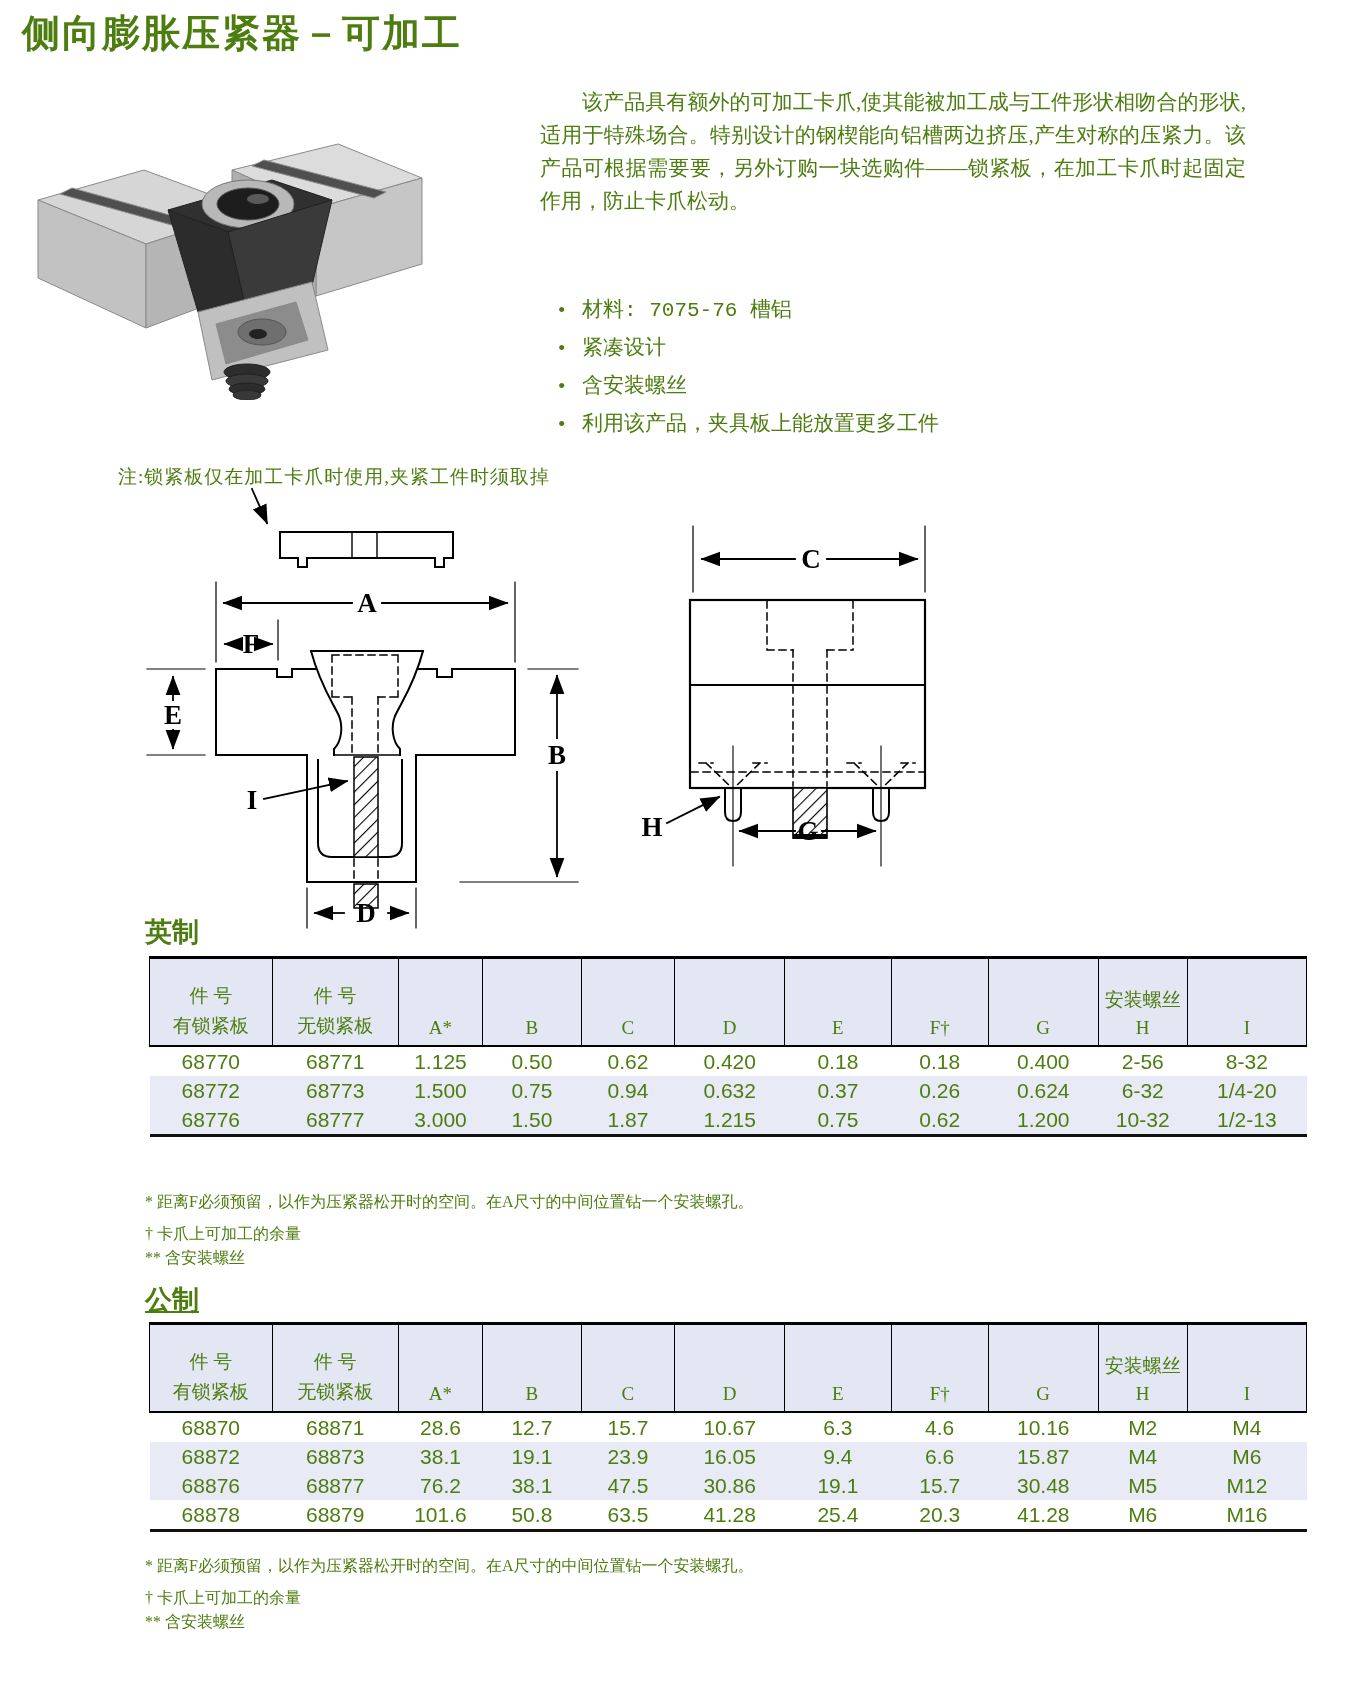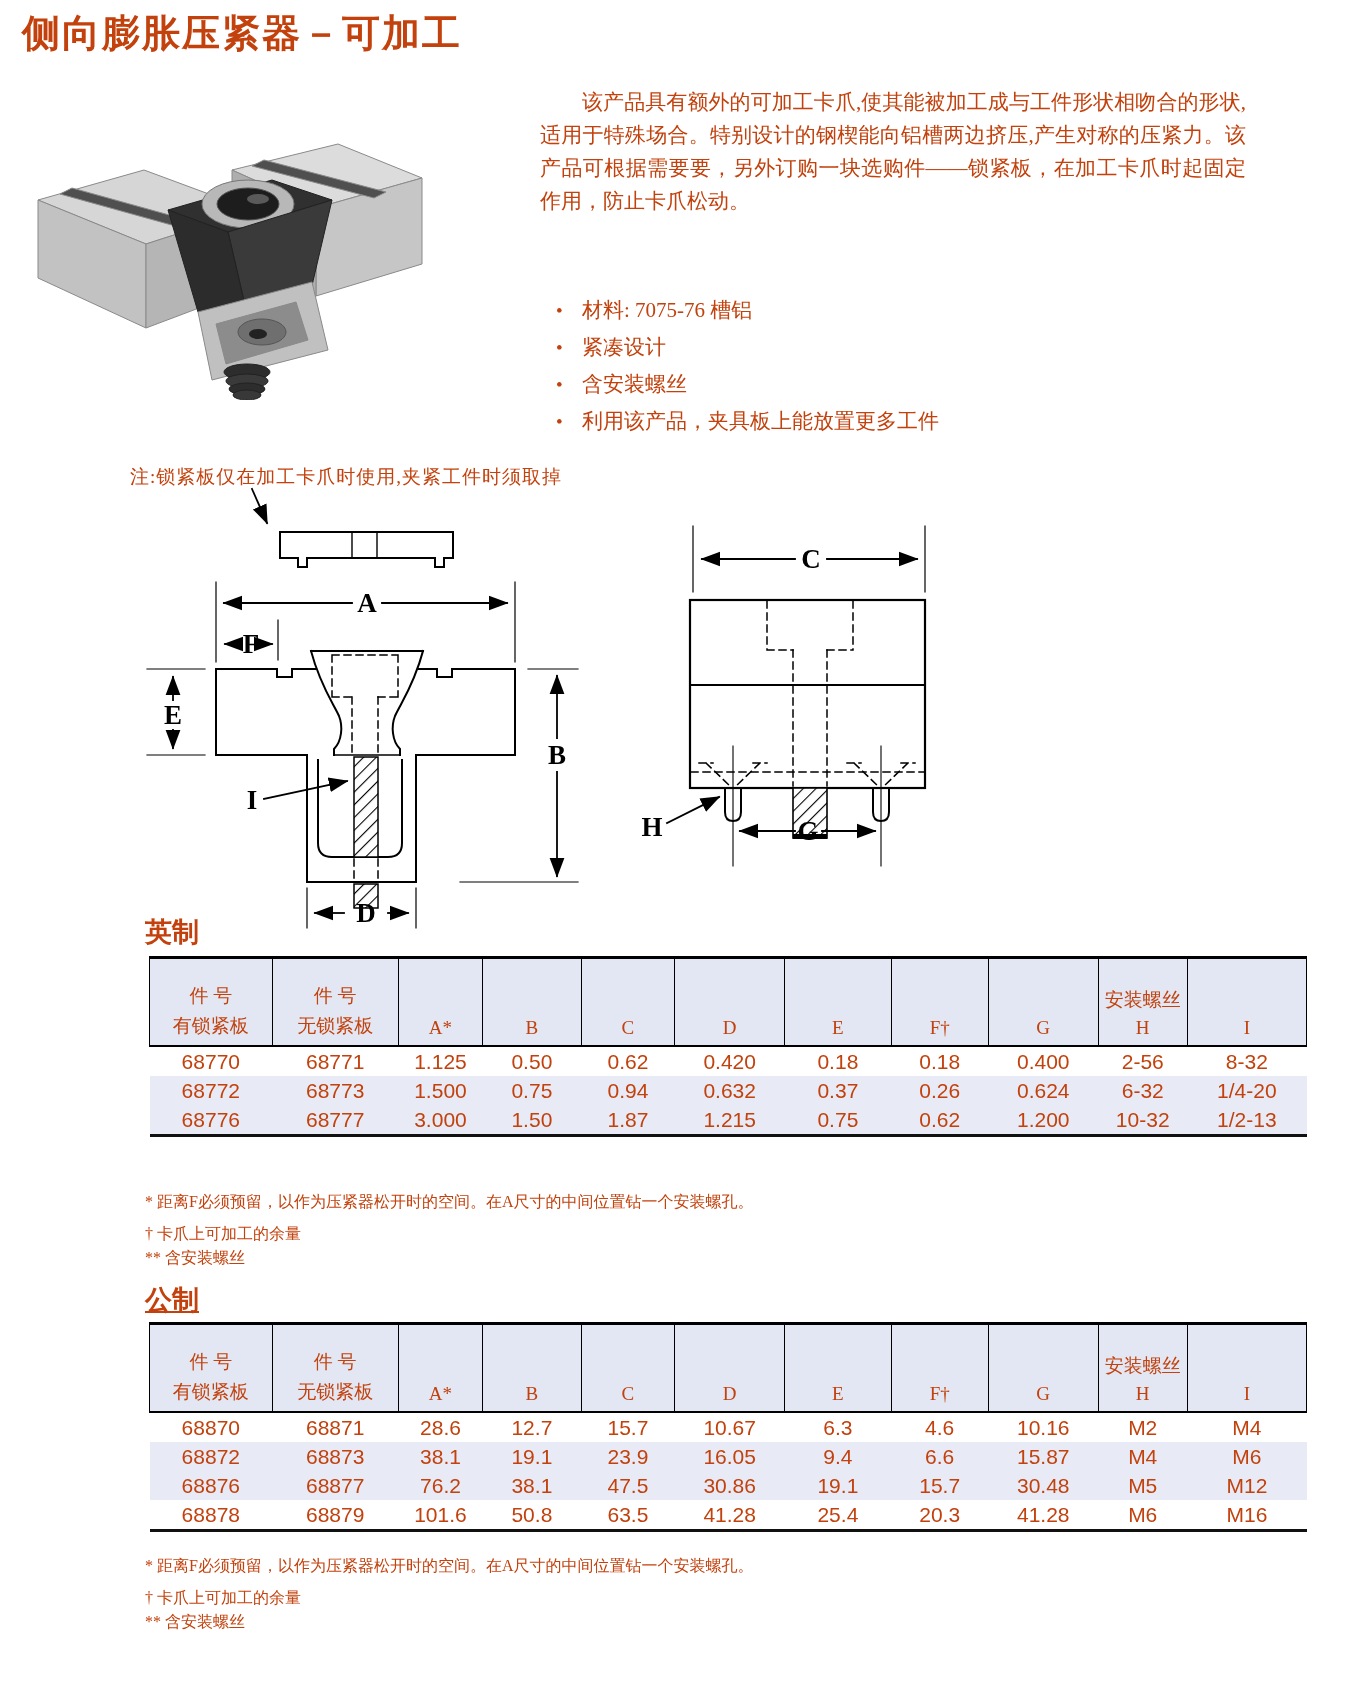--- a/index.html
+++ b/index.html
@@ -1,25 +1,25 @@
 <!DOCTYPE html>
 <html style="--header-bg: #e3e7f3; --row-alt-bg: #e8ebf6;"><head>
 <meta charset="utf-8">
 <style>
   html,body{margin:0;padding:0;background:#fff;}
-  .page{position:relative;width:1346px;height:1689px;background:#fff;color:#c2410c;
+  .page{position:relative;width:1346px;height:1689px;background:#fff;color:#4d7c0f;
         font-family:"Liberation Sans",sans-serif;overflow:hidden;}
   .title{position:absolute;left:22px;top:8px;font-size:38px;font-weight:bold;
          letter-spacing:2px;font-family:"Liberation Sans",sans-serif;}
   .intro{position:absolute;left:540px;top:86px;width:706px;font-size:21px;line-height:33px;
          text-indent:2em;font-family:"Liberation Serif",serif;text-align:justify;}
   .features{position:absolute;left:556px;top:292px;font-size:21px;line-height:37px;
-            font-family:Liberation Serif, serif;}
+            font-family:Liberation Mono, monospace;}
   .features .bullet{display:inline-block;width:26px;font-size:19px;}
-  .note{position:absolute;left:130px;top:464px;font-size:19px;
+  .note{position:absolute;left:118px;top:464px;font-size:19px;
         font-family:"Liberation Serif",serif;letter-spacing:1px;}
   .section-label{position:absolute;left:145px;font-size:27px;font-weight:bold;
                  font-family:"Liberation Sans",sans-serif;}
   #imperial-label{top:914px;}
   #metric-label{top:1282px;text-decoration:underline;}
   table.data-table{position:absolute;left:149px;width:1158px;border-collapse:collapse;
         table-layout:fixed;border-top:3px solid #000;border-bottom:3px solid #111;}
   #imperial-table{top:956px;}
   #metric-table{top:1322px;}
   table.data-table thead tr{background:var(--header-bg,#e3e7f3);}

